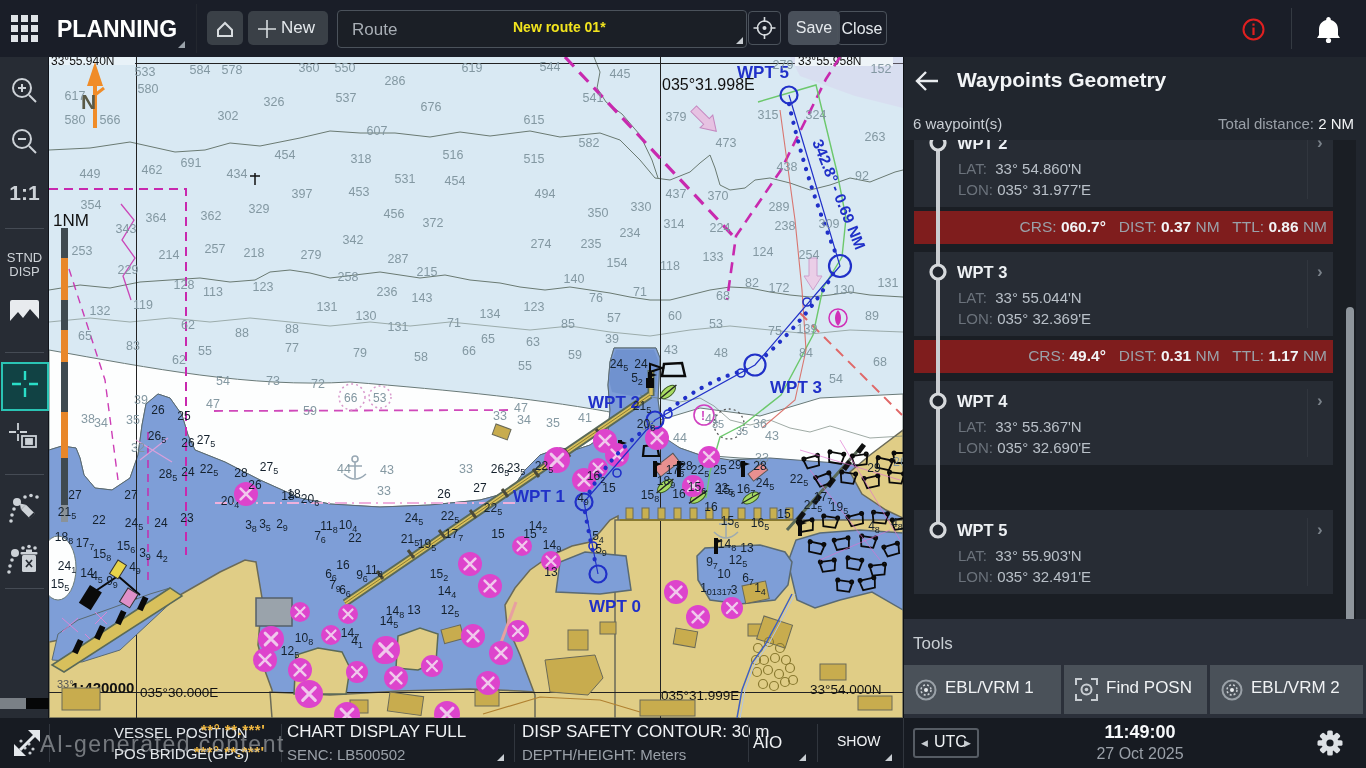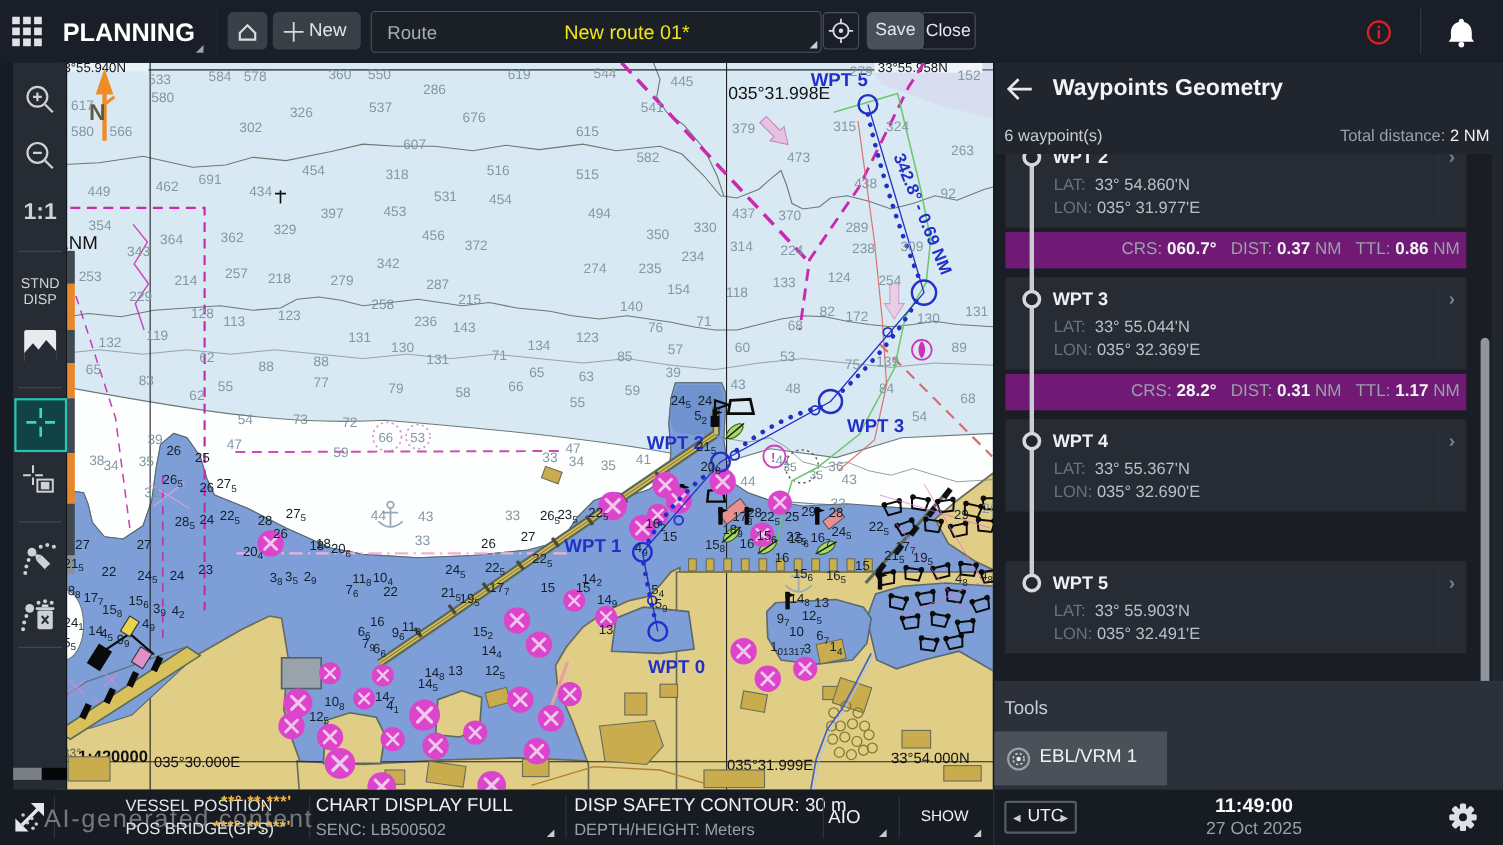--- a/index.html
+++ b/index.html
@@ -1,26 +1,26 @@
 <!DOCTYPE html>
 <html><head><meta charset="utf-8"><style>
 *{margin:0;padding:0;box-sizing:border-box;}
 html,body{width:1366px;height:768px;overflow:hidden;background:#171b23;font-family:"Liberation Sans",sans-serif;}
 .abs{position:absolute;}
 #topbar{position:absolute;left:0;top:0;width:1366px;height:57px;background:#1a1e28;}
-#sidebar{position:absolute;left:0;top:57px;width:49px;height:661px;background:#272c34;border-right:1px solid #11141a;margin-left:12px;}
+#sidebar{position:absolute;left:0;top:57px;width:49px;height:661px;background:#272c34;border-right:1px solid #11141a;}
 #chart{position:absolute;left:49px;top:57px;width:854px;height:661px;}
 #rpanel{position:absolute;left:903px;top:57px;width:463px;height:661px;background:#21262e;border-left:1px solid #0e1115;}
 #botbar{position:absolute;left:0;top:718px;width:1366px;height:50px;background:#171b22;}
 .btn{position:absolute;background:#3a4047;border-radius:5px;color:#e4e8ec;}
 .obtn{position:absolute;background:transparent;border:1px solid #4b525b;border-radius:4px;color:#e4e8ec;}
 .tri{position:absolute;width:0;height:0;border-left:7px solid transparent;border-bottom:7px solid #9aa2aa;}
 .vdiv{position:absolute;top:6px;bottom:6px;width:1px;background:#31363e;}
 .card{position:absolute;left:10px;width:419px;height:84px;background:#272c34;}
-.strip{position:absolute;left:10px;width:419px;height:33px;background:#701a75;}
+.strip{position:absolute;left:10px;width:419px;height:33px;background:#7f1d1d;}
 .wtitle{position:absolute;left:43px;font-size:16.5px;font-weight:bold;color:#eef1f4;}
 .lbl{color:#6b727b;}
 .latrow{position:absolute;left:44px;font-size:15px;color:#b9c0c8;}
 .chev{position:absolute;left:403px;color:#7a828a;font-size:17px;font-weight:bold;}
 .crstext{position:absolute;right:6px;text-align:right;font-size:15.5px;color:#9aa1a9;top:7px;white-space:nowrap;}
 .crstext b{color:#f2f4f6;font-weight:bold;}
 </style></head>
 <body>
 <div id="chart"><svg width="854" height="661" viewBox="49 57 854 661" preserveAspectRatio="none">
       <g>
@@ -737,21 +737,21 @@
         <path d="M11,19 L18,12 L25,19 L25,25 L11,25 Z" fill="none" stroke="#d8dce0" stroke-width="2"></path>
       </svg></div>
   <div class="btn" style="left:248px;top:11px;width:80px;height:34px">
     <svg class="abs" style="left:8px;top:7px" width="22" height="22">
         <path d="M11,2 L11,20 M2,11 L20,11" stroke="#d8dce0" stroke-width="1.6"></path>
       </svg>
     <span class="abs" style="left:33px;top:7px;font-size:17px">New</span>
     </div>
   <div class="obtn" style="left:337px;top:10px;width:410px;height:38px;background:#1b1f26">
     <span class="abs" style="left:14px;top:9px;font-size:17px;color:#a8aeb5">Route</span>
-    <span class="abs" style="left:175px;top:8px;font-size:18px;font-weight:normal;color:#f2e41e">New route 01*</span>
+    <span class="abs" style="left:175px;top:8px;font-size:14px;font-weight:bold;color:#f2e41e">New route 01*</span>
     <div class="tri" style="right:3px;bottom:3px;border-bottom-color:#c8cdd2"></div>
     </div>
   <div class="obtn" style="left:748px;top:11px;width:33px;height:34px">
     <svg width="31" height="32">
         <g stroke="#d8dce0" stroke-width="1.6" fill="none">
           <circle cx="15.5" cy="16" r="7"></circle>
           <path d="M15.5,5 L15.5,10 M15.5,22 L15.5,27 M4.5,16 L9.5,16 M21.5,16 L26.5,16"></path>
         </g>
         <circle cx="15.5" cy="16" r="2" fill="#d8dce0"></circle>
       </svg></div>
@@ -866,21 +866,21 @@
         <div class="crstext">CRS: <b>060.7°</b> &nbsp; DIST: <b>0.37</b> NM &nbsp; TTL: <b>0.86</b> NM</div>
       </div>
       <div class="card" style="top:112px">
         <div class="wtitle" style="top:11px">WPT 3</div>
         <div class="chev" style="top:10px">›</div>
         <div class="abs" style="left:393px;top:8px;width:1px;height:68px;background:#31363e"></div>
         <div class="latrow" style="top:37px"><span class="lbl">LAT:</span>&nbsp; 33° 55.044'N</div>
         <div class="latrow" style="top:58px"><span class="lbl">LON:</span> 035° 32.369'E</div>
       </div>
       <div class="strip" style="top:200px">
-        <div class="crstext">CRS: <b>28.2°</b> &nbsp; DIST: <b>0.31</b> NM &nbsp; TTL: <b>1.17</b> NM</div>
+        <div class="crstext">CRS: <b>49.4°</b> &nbsp; DIST: <b>0.31</b> NM &nbsp; TTL: <b>1.17</b> NM</div>
       </div>
       <div class="card" style="top:241px">
         <div class="wtitle" style="top:11px">WPT 4</div>
         <div class="chev" style="top:10px">›</div>
         <div class="abs" style="left:393px;top:8px;width:1px;height:68px;background:#31363e"></div>
         <div class="latrow" style="top:37px"><span class="lbl">LAT:</span>&nbsp; 33° 55.367'N</div>
         <div class="latrow" style="top:58px"><span class="lbl">LON:</span> 035° 32.690'E</div>
       </div>
       <div class="card" style="top:370px">
         <div class="wtitle" style="top:11px">WPT 5</div>
@@ -907,20 +907,38 @@
   <div class="abs" style="left:0;top:562px;width:463px;height:99px;background:#2b303a">
     <div class="abs" style="left:9px;top:15px;font-size:17px;color:#c9ced3">Tools</div>
     <div class="abs" style="left:0px;top:46px;width:157px;height:49px;background:#4a5159">
       <svg class="abs" style="left:10px;top:13px" width="24" height="24">
           <circle cx="12" cy="12" r="9.5" fill="none" stroke="#9aa1a8" stroke-width="2"></circle>
           <circle cx="12" cy="12" r="5" fill="none" stroke="#c8cdd2" stroke-width="1.5" stroke-dasharray="2,2"></circle>
           <circle cx="12" cy="12" r="2" fill="#e8ebee"></circle>
         </svg>
       <span class="abs" style="left:41px;top:13px;font-size:17px;color:#f0f2f4">EBL/VRM 1</span>
       </div>
+    <div class="abs" style="left:160px;top:46px;width:143px;height:49px;background:#4a5159">
+      <svg class="abs" style="left:10px;top:12px" width="25" height="25">
+          <g stroke="#c8cdd2" stroke-width="2" fill="none">
+            <path d="M2,8 L2,2 L8,2 M17,2 L23,2 L23,8 M23,17 L23,23 L17,23 M8,23 L2,23 L2,17"></path>
+            <circle cx="12.5" cy="12.5" r="5"></circle>
+          </g>
+          <circle cx="12.5" cy="12.5" r="1.8" fill="#c8cdd2"></circle>
+        </svg>
+      <span class="abs" style="left:42px;top:13px;font-size:17px;color:#f0f2f4">Find POSN</span>
+      </div>
+    <div class="abs" style="left:306px;top:46px;width:153px;height:49px;background:#4a5159">
+      <svg class="abs" style="left:10px;top:13px" width="24" height="24">
+          <circle cx="12" cy="12" r="9.5" fill="none" stroke="#9aa1a8" stroke-width="2"></circle>
+          <circle cx="12" cy="12" r="5" fill="none" stroke="#c8cdd2" stroke-width="1.5" stroke-dasharray="2,2"></circle>
+          <circle cx="12" cy="12" r="2" fill="#e8ebee"></circle>
+        </svg>
+      <span class="abs" style="left:41px;top:13px;font-size:17px;color:#f0f2f4">EBL/VRM 2</span>
+      </div>
   </div>
 </div>
 
 <div id="botbar">
   <svg class="abs" style="left:8px;top:5px" width="38" height="40">
       <g stroke="#e4e8ec" stroke-width="3" fill="none">
         <line x1="12" y1="27" x2="27" y2="12"></line>
       </g>
       <path d="M20,7 L32,7 L32,19 Z" fill="#e4e8ec" transform="rotate(0 26 13)"></path>
       <path d="M6,21 L18,33 L6,33 Z" fill="#e4e8ec"></path>

